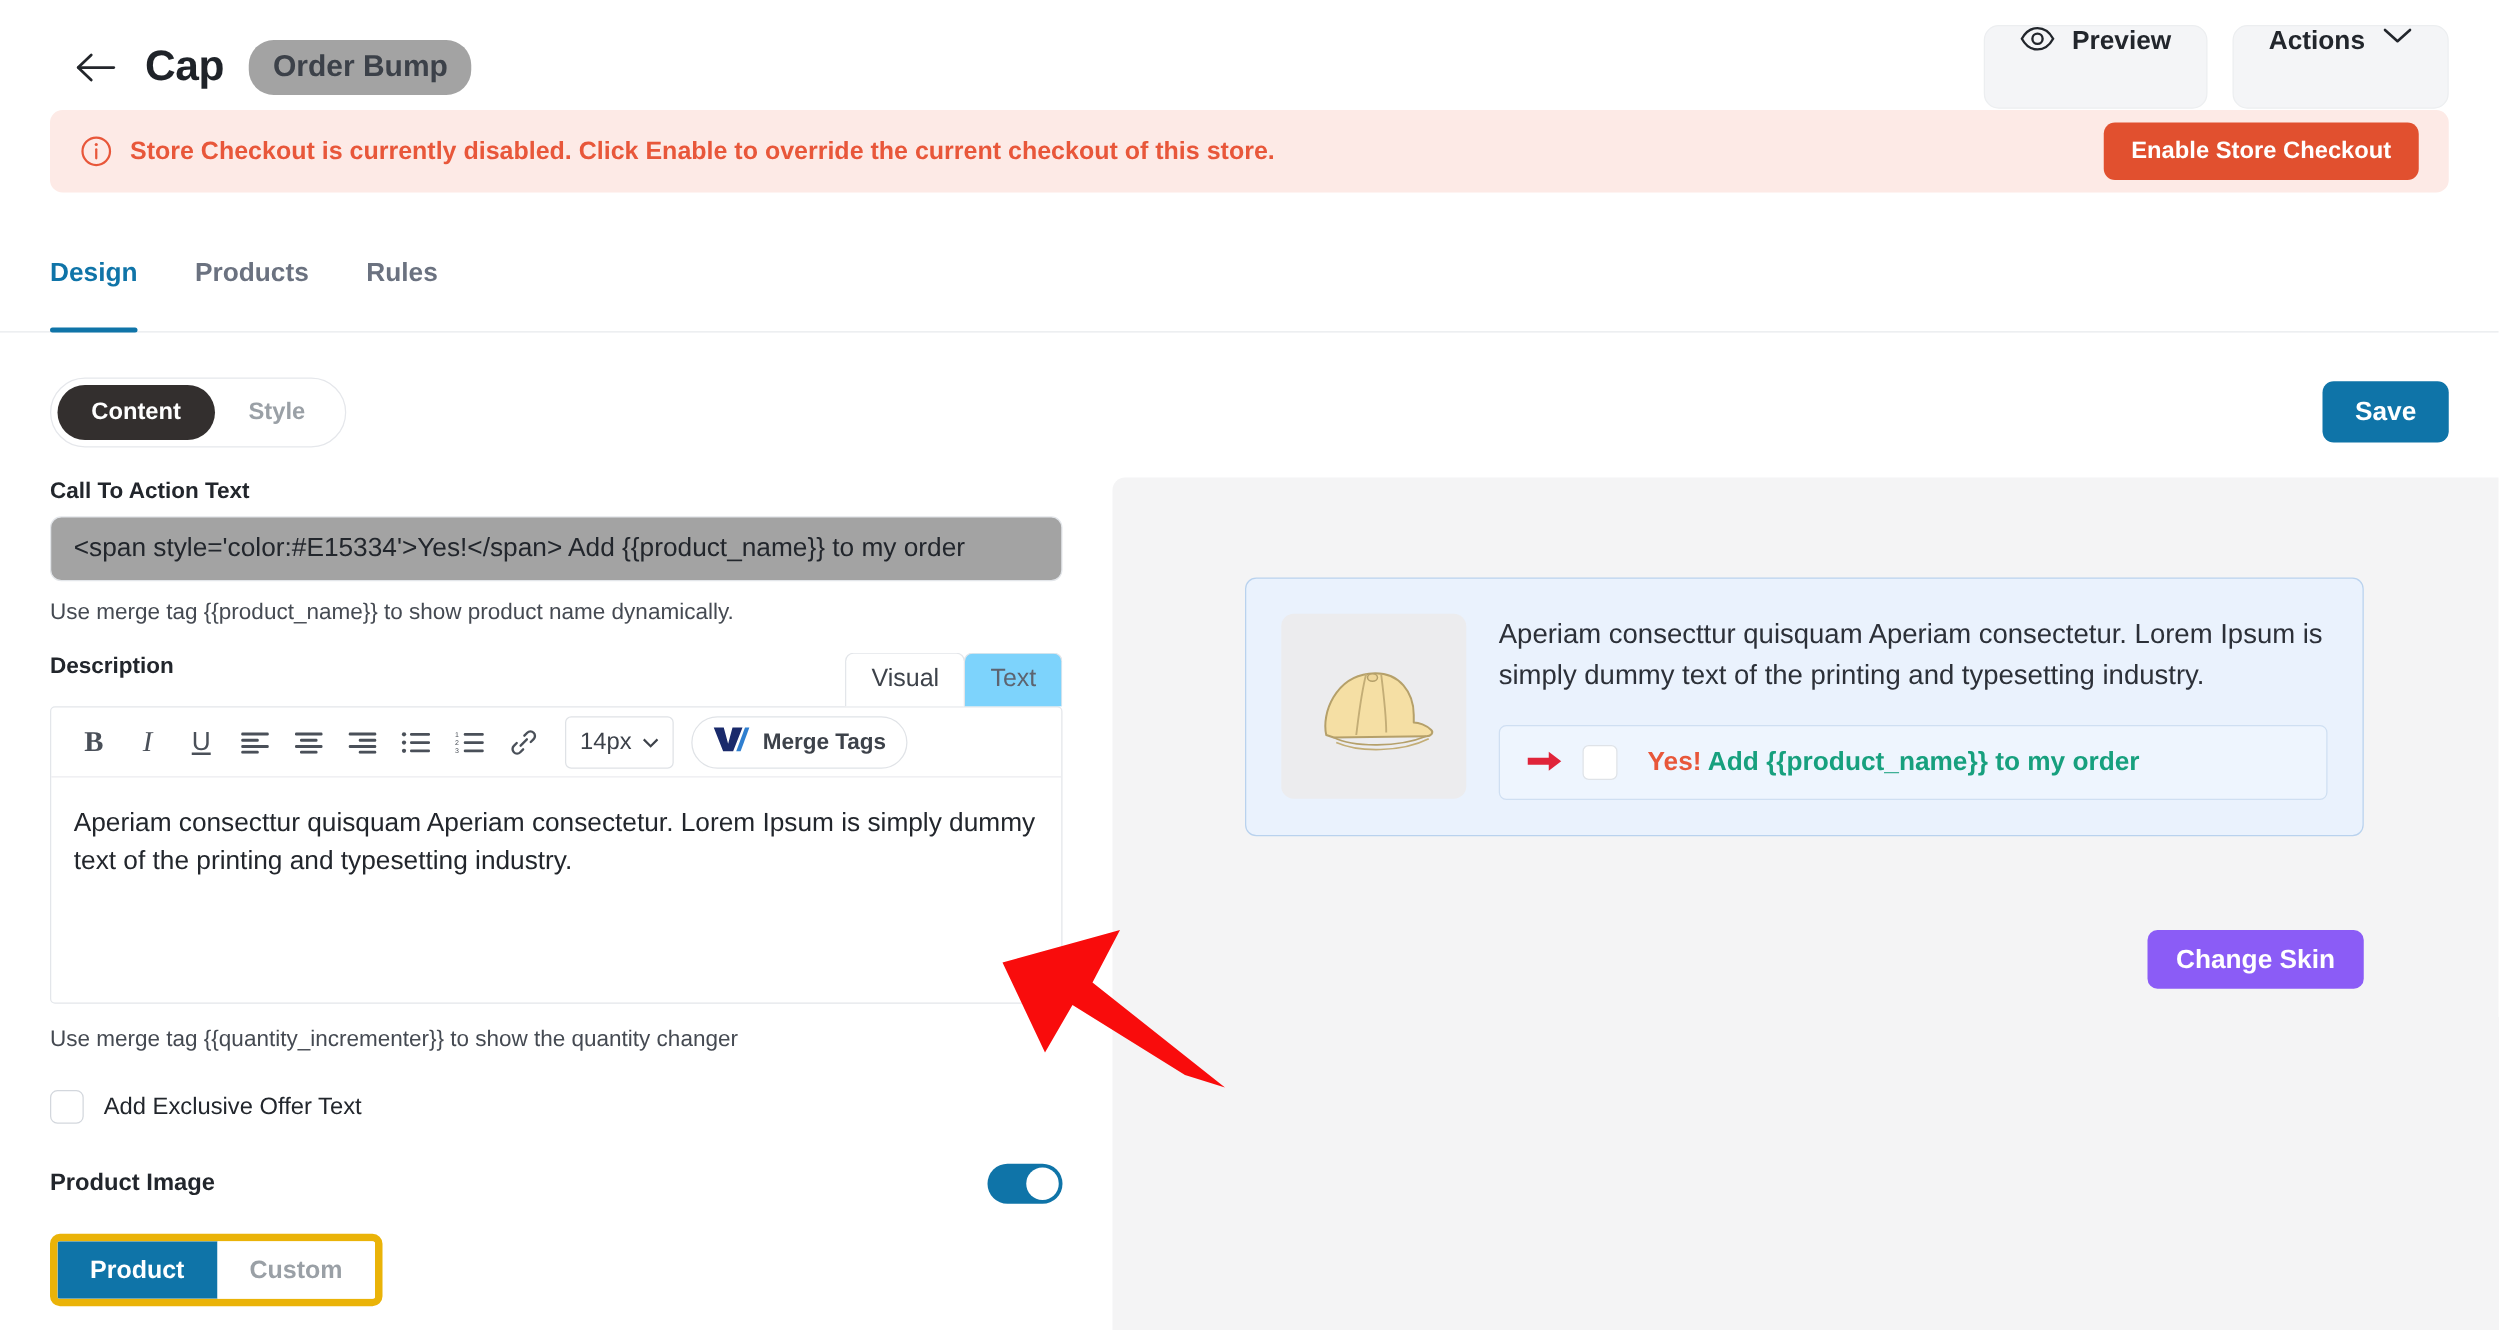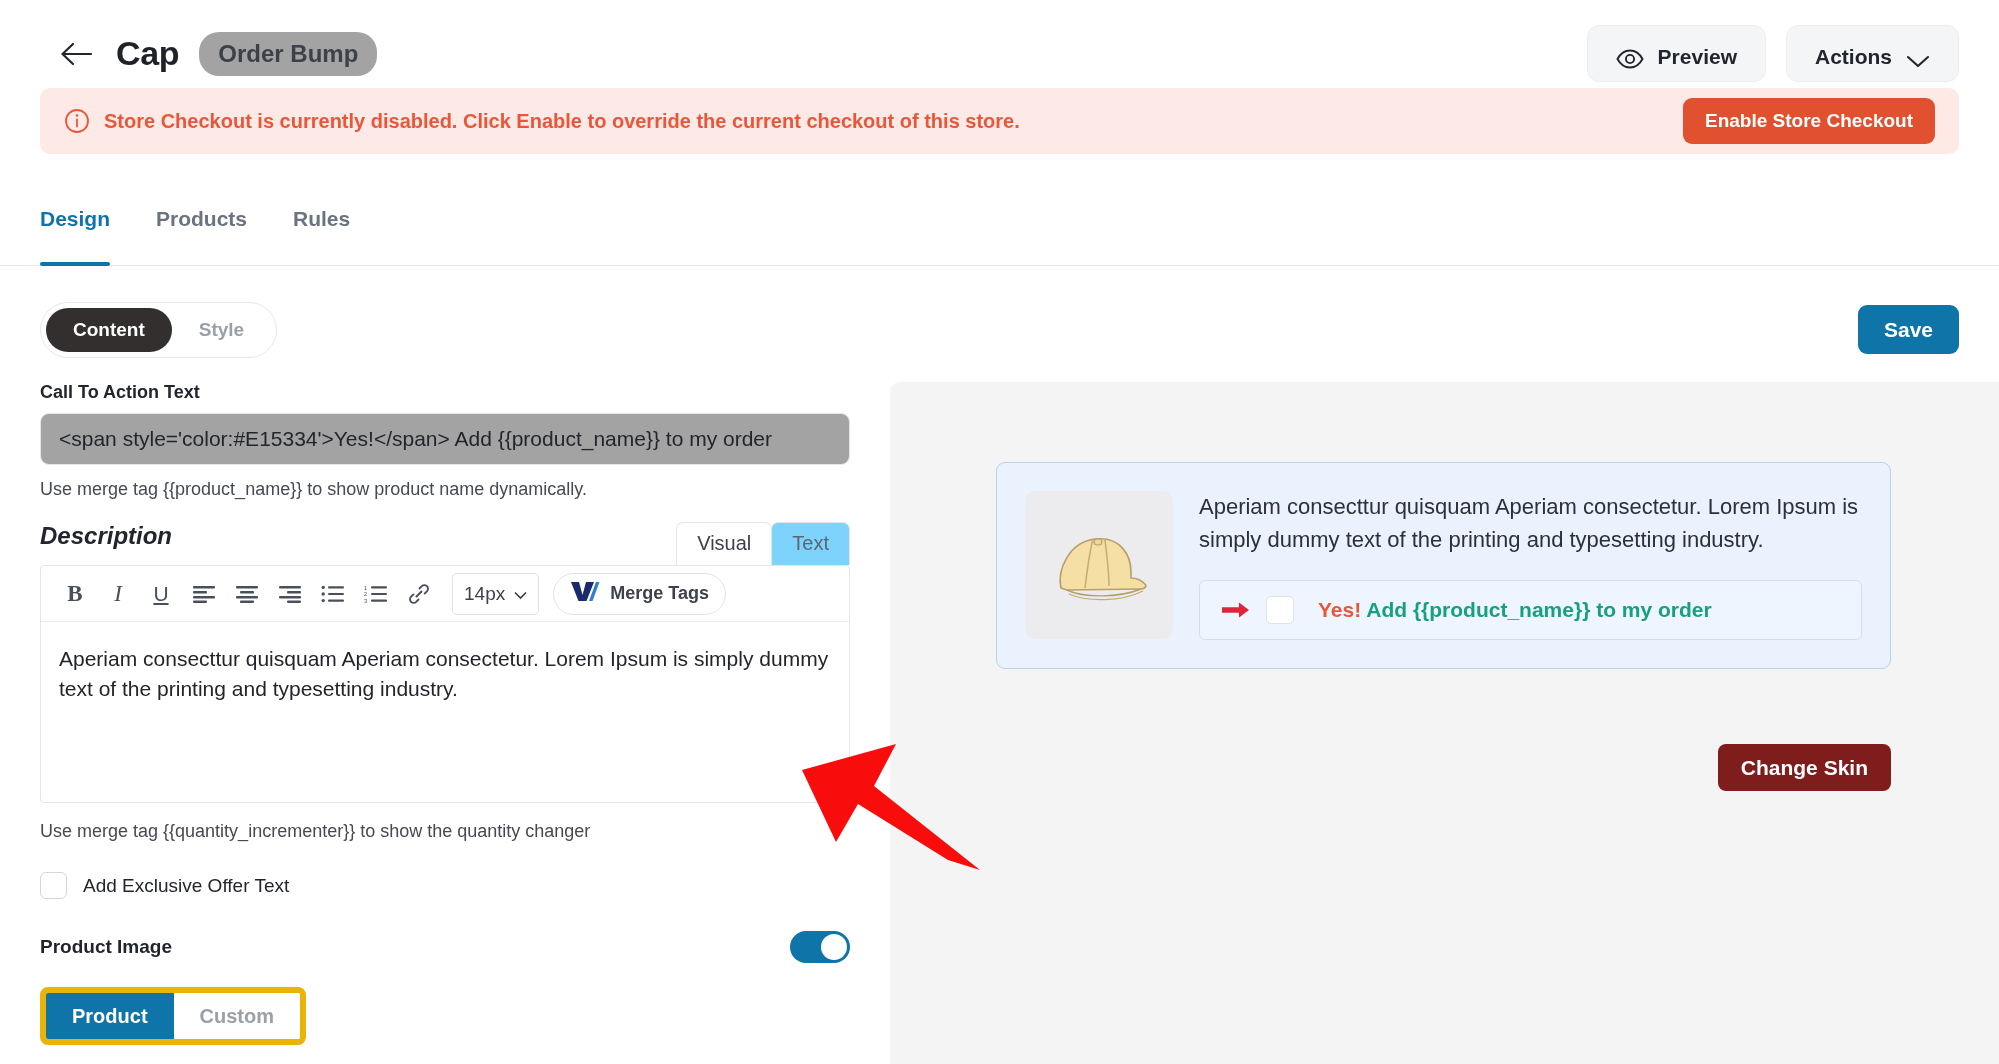--- a/index.html
+++ b/index.html
@@ -26,22 +26,22 @@
     letter-spacing: -0.3px;
   }
   .title-badge {
     margin-left: 20px; background:#a3a3a3; color:#3c4149;
     font-size: 24px; font-weight: 600; border-radius: 20px;
     padding: 8px 19px; white-space: nowrap;
   }
   .header-right { margin-left:auto; display:flex; align-items:center; gap: 20px; }
   .hbtn {
     background:#f4f5f7; border:1px solid #eceef0; border-radius: 12px;
-    height: 57px; display:flex; align-items:flex-end; gap: 14px;
-    padding: 12px 28px; font-size: 21px; font-weight: 700; color:#22262c; cursor:pointer;
+    height: 67px; display:flex; align-items:flex-start; gap: 14px;
+    padding: 0 28px; font-size: 21px; font-weight: 700; color:#22262c; cursor:pointer;
   }
   .hbtn .ic { display:flex; align-items:center; }
 
   
   .alert {
     position:absolute; top: 88px; left: 40px; right: 40px; height: 66px;
     background:#fdeae6; border-radius: 10px;
     display:flex; align-items:center; padding: 0 24px;
   }
   .alert-ic { width:26px; height:26px; flex:none; margin-right: 14px; }
@@ -92,21 +92,21 @@
   .field-label { font-size: 18px; font-weight: 700; color:#22262c; margin-bottom: 10px; }
   .text-input {
     width: 810px; height: 52px; border:1px solid #e3e6ea; border-radius: 9px;
     background:#a3a3a3; font-size: 21px; color:#22262c; padding: 0 18px;
     font-family: "Liberation Sans", sans-serif;
   }
   .helper { font-size: 18px; color:#454a52; margin-top: 14px; }
 
   
   .desc-row { position:relative; margin-top: 22px; height: 30px; }
-  .desc-label { font-size: 24px; font-weight: 700; color:#22262c;font-style:italic; }
+  .desc-label { font-size: 18px; font-weight: 700; color:#22262c; }
   .vt-tabs { position:absolute; right: 0; bottom: -13px; display:flex; align-items:flex-end; }
   .vt-tab {
     font-size: 20px; color:#5d6470; padding: 9px 20px 10px;
     border:1px solid #e3e6ea; border-bottom:none;
     border-radius: 7px 7px 0 0; cursor:pointer; background:#7dd3fc; margin-left:-1px;
   }
   .vt-tab.active { background:#fff; color:#3d424a; border-color:#e3e6ea; position:relative; z-index:2; }
 
   .editor {
     margin-top: 13px; width: 810px; border:1px solid #e3e6ea; border-radius: 4px; background:#fff;
@@ -181,21 +181,21 @@
     margin-top: 24px; border:1px solid #cfdff2; border-radius: 6px; background:#eef5fe;
     display:flex; align-items:center; gap: 16px; padding: 15px 22px;
   }
   .cta-arrow { color:#e0243a; font-size: 25px; line-height:1; }
   .cta-box { width: 28px; height: 28px; background:#fff; border:1px solid #dfe3e8; border-radius:5px; cursor:pointer; }
   .cta-text { font-size: 21px; font-weight:700; margin-left: 8px; }
   .cta-yes { color:#e8573a; }
   .cta-rest { color:#17a07e; }
   .change-skin {
     position:absolute; top: 362px; right: 108px;
-    background:#7f1d1d; color:#fff; border:none; border-radius: 8px;
+    background:#8b5cf6; color:#fff; border:none; border-radius: 8px;
     height: 47px; padding: 0 23px; font-size: 21px; font-weight:700; cursor:pointer;
     font-family: "Liberation Sans", sans-serif;
   }
 
   
   .red-arrow { position:absolute; left: 800px; top: 742px; pointer-events:none; }
 </style>
 </head>
 <body>
 

